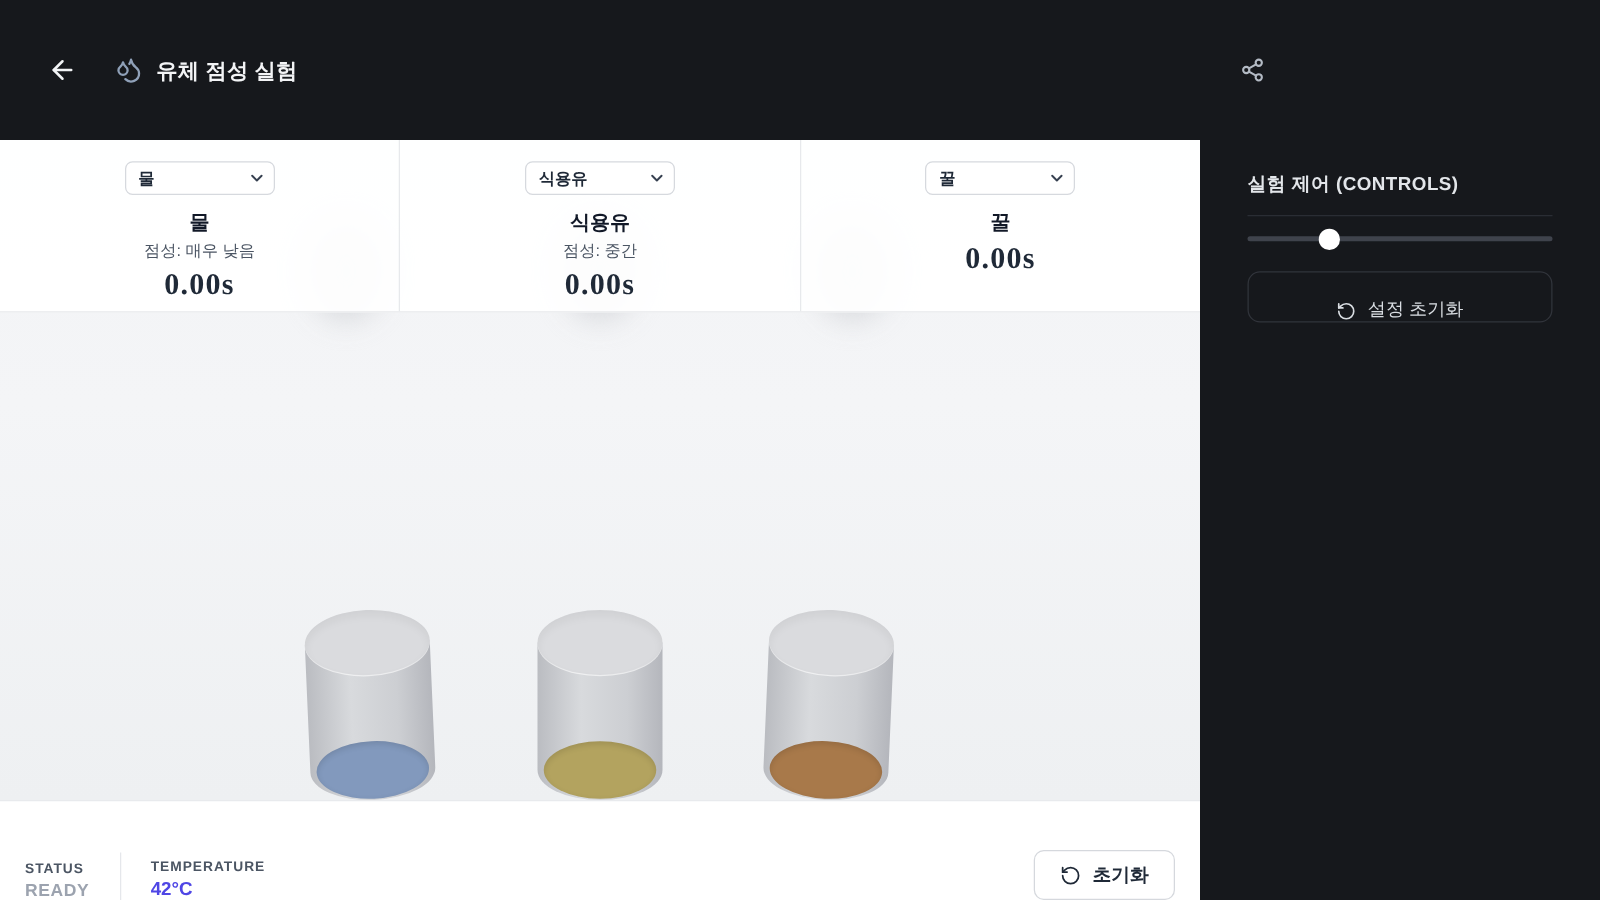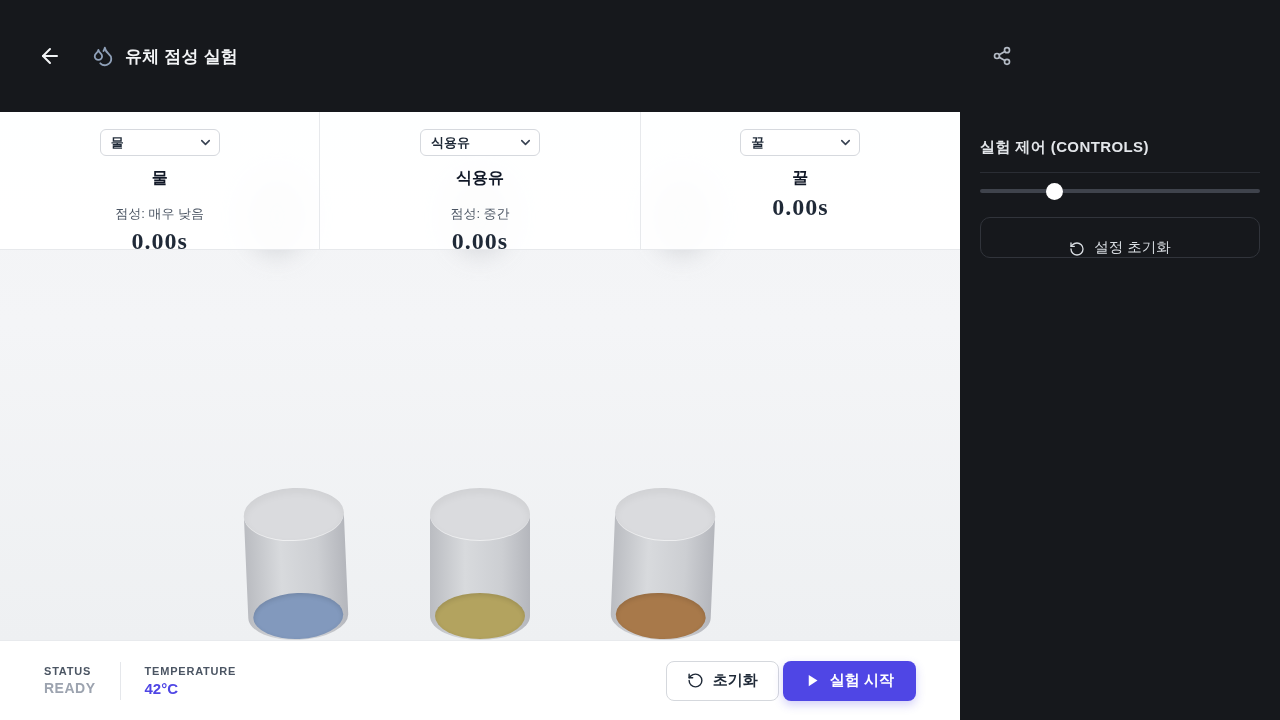--- a/index.html
+++ b/index.html
@@ -39,43 +39,43 @@
            background:rgba(255,255,255,.93); border-bottom:1px solid #e7e9ec; display:flex; }
   .fluid-col { flex:1; text-align:center; padding-top:17px; }
   .fluid-col + .fluid-col { border-left:1px solid #e7e9ec; }
   .select-wrap { position:relative; width:120px; margin:0 auto; }
   .fluid-select { width:120px; height:27px; appearance:none; -webkit-appearance:none;
                   background:#fff; border:1px solid #d6d9de; border-radius:6px;
                   padding:0 24px 0 10px; font-size:13px; font-weight:600; color:#1f2937;
                   font-family:"Liberation Sans", sans-serif; }
   .select-chevron { position:absolute; right:7px; top:6px; color:#374151; pointer-events:none; }
   .fluid-name { margin-top:12px; font-size:16px; font-weight:bold; color:#111827; }
-  .fluid-visc { margin-top:16px; font-size:13px; color:#4b5563; }
+  .fluid-visc { margin-top:3px; font-size:13px; color:#4b5563; }
   .fluid-timer { margin-top:5px; font-size:24px; font-weight:bold; color:#1f2937;
                  font-family:Liberation Serif, serif; letter-spacing:1px; }
 
   
   .bottom-bar { position:absolute; left:0; top:640px; width:960px; height:80px; background:#fff;
-                border-top:1px solid #e8eaed; display:flex; align-items:center; padding:0 44px; }
+                border-top:1px solid #e8eaed; display:flex; align-items:flex-end; padding:0 20px; }
   .stat-label { font-size:11px; font-weight:bold; color:#4b5563; letter-spacing:.8px; }
   .stat-value { margin-top:3px; font-size:14px; font-weight:bold; color:#9ca3af; letter-spacing:.5px; }
   .stat-value.accent { color:#4f46e5; font-size:15px; letter-spacing:0; }
   .stat-divider { width:1px; height:38px; background:#e5e7eb; margin:0 24px; }
   .btns { margin-left:auto; display:flex; align-items:center; gap:4px; }
   .btn-outline { display:flex; align-items:center; gap:9px; height:40px; padding:0 20px;
                  background:#fff; border:1px solid #d5d8dd; border-radius:8px; color:#1f2937;
                  font-size:15px; font-weight:600; cursor:pointer; font-family:"Liberation Sans",sans-serif; }
   .btn-primary { display:flex; align-items:center; gap:10px; height:40px; padding:0 22px;
                  background:#4f46e5; border:none; border-radius:8px; color:#fff;
                  font-size:15px; font-weight:bold; cursor:pointer; box-shadow:0 4px 10px rgba(79,70,229,.25);
                  font-family:"Liberation Sans",sans-serif; }
 
   
   .sidebar { position:absolute; left:960px; top:112px; width:320px; height:608px;
-             background:#16181c; padding:26px 20px; }
+             background:#16181c; padding:26px 38px; }
   .panel-title { font-size:15px; font-weight:bold; color:#e3e6ea; letter-spacing:.4px;
                  padding-bottom:15px; border-bottom:1px solid #2a2d34; }
   .temp-row { display:flex; justify-content:space-between; align-items:center; margin-top:16px; }
   .temp-label { font-size:13px; color:#9aa2ad; }
   .temp-value { font-size:14px; font-weight:bold; color:#8a92e8; }
   .temp-slider { -webkit-appearance:none; appearance:none; width:100%; height:4px; margin-top:16px;
                  border-radius:2px; background:#3f434c; outline:none; display:block; }
   .temp-slider::-webkit-slider-thumb { -webkit-appearance:none; width:17px; height:17px;
                  border-radius:50%; background:#fff; cursor:pointer; border:none; }
   .reset-settings-btn { margin-top:24px; width:100%; height:41px; background:transparent;
@@ -206,28 +206,20 @@
     <div class="btns">
       <button class="btn-outline">
         <span>
           <svg width="17" height="17" viewBox="0 0 24 24" fill="none" stroke="currentColor" stroke-width="2" stroke-linecap="round" stroke-linejoin="round">
               <path d="M3 12a9 9 0 1 0 9-9 9.75 9.75 0 0 0-6.74 2.74L3 8"></path>
               <path d="M3 3v5h5"></path>
             </svg>
         </span>
         <span>초기화</span>
       </button>
-      <button class="btn-primary">
-        <span>
-          <svg width="15" height="15" viewBox="0 0 24 24" fill="currentColor">
-              <polygon points="6,3 20,12 6,21"></polygon>
-            </svg>
-        </span>
-        <span>실험 시작</span>
-      </button>
     </div>
   </div>
 
   <div class="sidebar">
     <div class="panel-title">실험 제어 (CONTROLS)</div>
     <input type="range" min="0" max="100" class="temp-slider" value="25" style="">
     <button class="reset-settings-btn">
       <span>
         <svg width="16" height="16" viewBox="0 0 24 24" fill="none" stroke="currentColor" stroke-width="2" stroke-linecap="round" stroke-linejoin="round">
             <path d="M3 12a9 9 0 1 0 9-9 9.75 9.75 0 0 0-6.74 2.74L3 8"></path>

